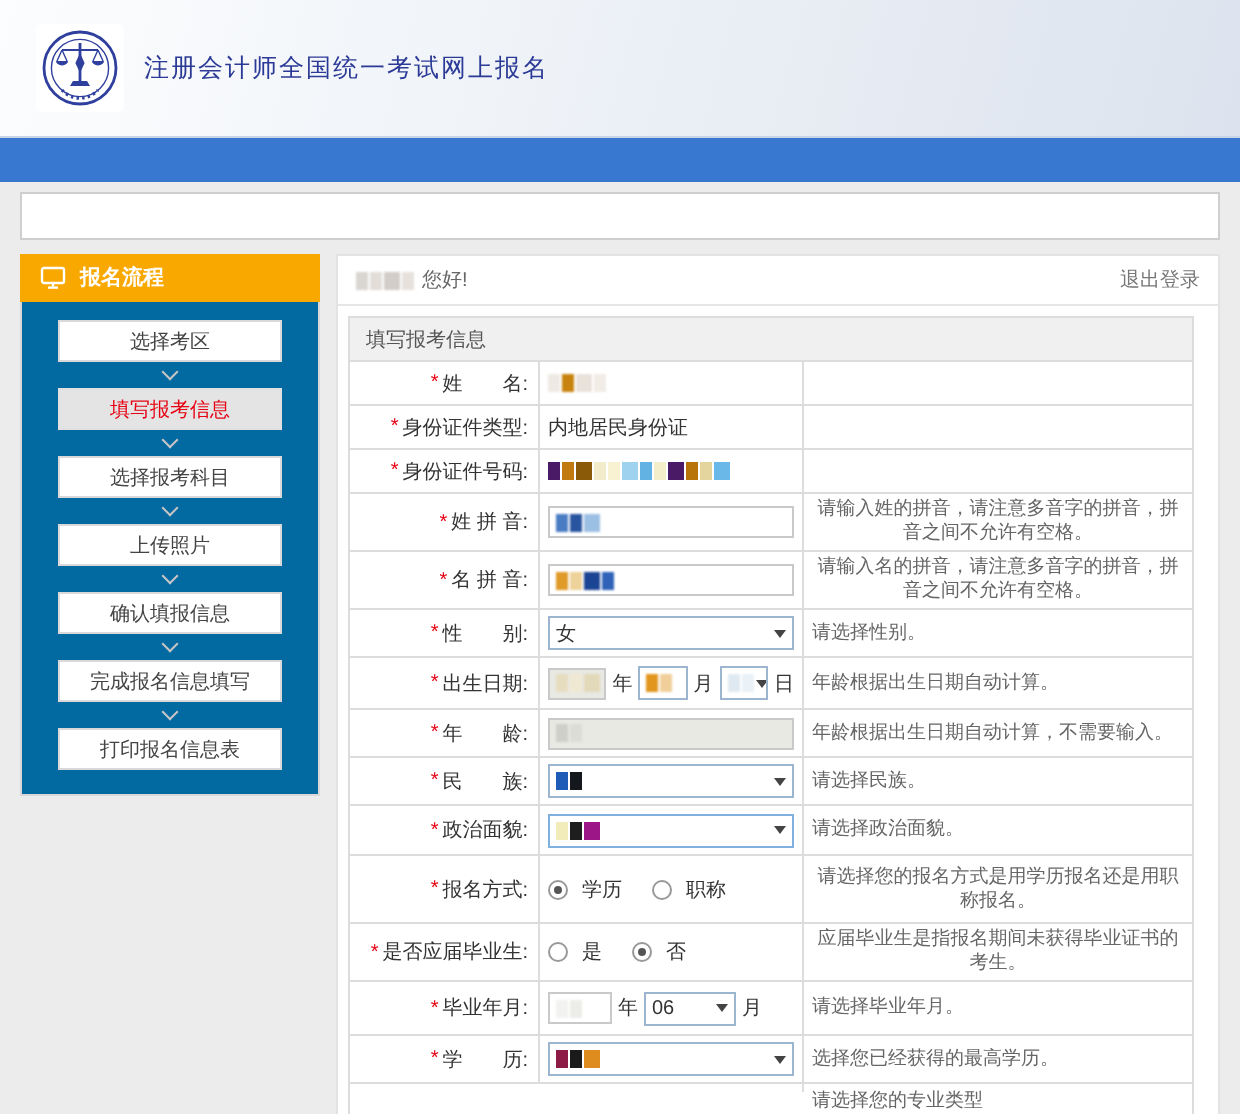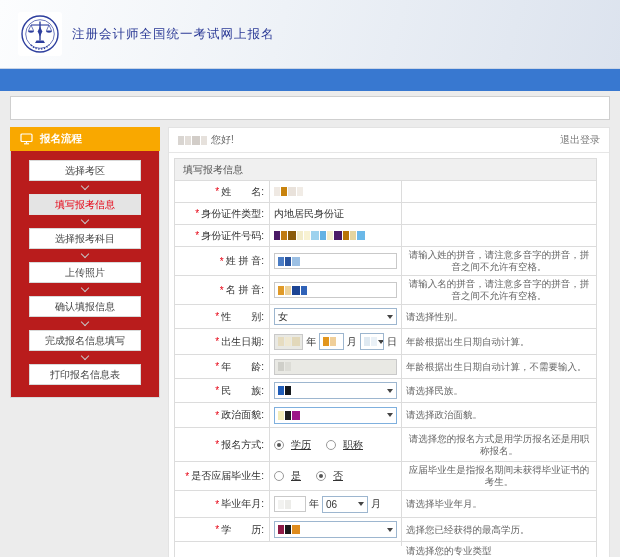--- a/index.html
+++ b/index.html
@@ -33,21 +33,21 @@
   
   .content { display: flex; align-items: flex-start; padding: 7px 10px 0 10px; }
   
   .sidebar { width: 150px; flex: 0 0 150px; border-radius: 14px; }
   .flow-header {
     height: 24px; background: var(--accent-orange, #f9a800);
     color: #fff; font-weight: bold; font-size: 10.5px;
     display: flex; align-items: center; padding-left: 10px; gap: 7px;
   }
   .flow-panel {
-    background: #b91c1c; border: 1px solid #d8d8d8; border-top: none;
+    background: #0369a1; border: 1px solid #d8d8d8; border-top: none;
     padding: 9px 0 12px 0;
   }
   .step-btn {
     width: 112px; height: 21px; margin: 0 auto;
     border: 1px solid #d9d9d9; background: #fff;
     font-size: 10px; color: #444;
     display: flex; align-items: center; justify-content: center;
     cursor: pointer;
   }
   .step-btn.active { background: #e4e4e4; border-color: #e0e0e0; color: var(--active-red, #e60012); }
@@ -101,21 +101,21 @@
   .w-full { width: 124px; }
   .unit { color: #333; }
   .mz { display: inline-block; width: 6px; height: 9px; margin-right: 1px; flex: 0 0 auto; }
   .mz:nth-child(3n) { width: 8px; }
   .mosaic { display: flex; align-items: center; }
   .soft { filter: blur(0.6px); }
   .rad { width: 10px; height: 10px; border-radius: 50%; border: 1px solid #999;
     background: #fff; display: inline-block; position: relative; cursor: pointer; flex: 0 0 auto; }
   .rad.on::after { content: ""; position: absolute; left: 2px; top: 2px;
     width: 4px; height: 4px; border-radius: 50%; background: #555; }
-  .radlbl { margin: 0 12px 0 4px; color: #333; text-decoration: underline; }
+  .radlbl { margin: 0 12px 0 4px; color: #333; }
   .partial-row { align-items: flex-start; border-bottom: none; min-height: 30px; }
   .partial-row .hint { padding-top: 3px; }
 </style>
 </head>
 <body>
 
 <div class="site-header">
   <div class="logo-wrap">
     <svg width="40" height="40" viewBox="0 0 40 40">
       <circle cx="20" cy="20" r="18" fill="#ffffff" stroke="#2e3f9e" stroke-width="1.4"></circle>

